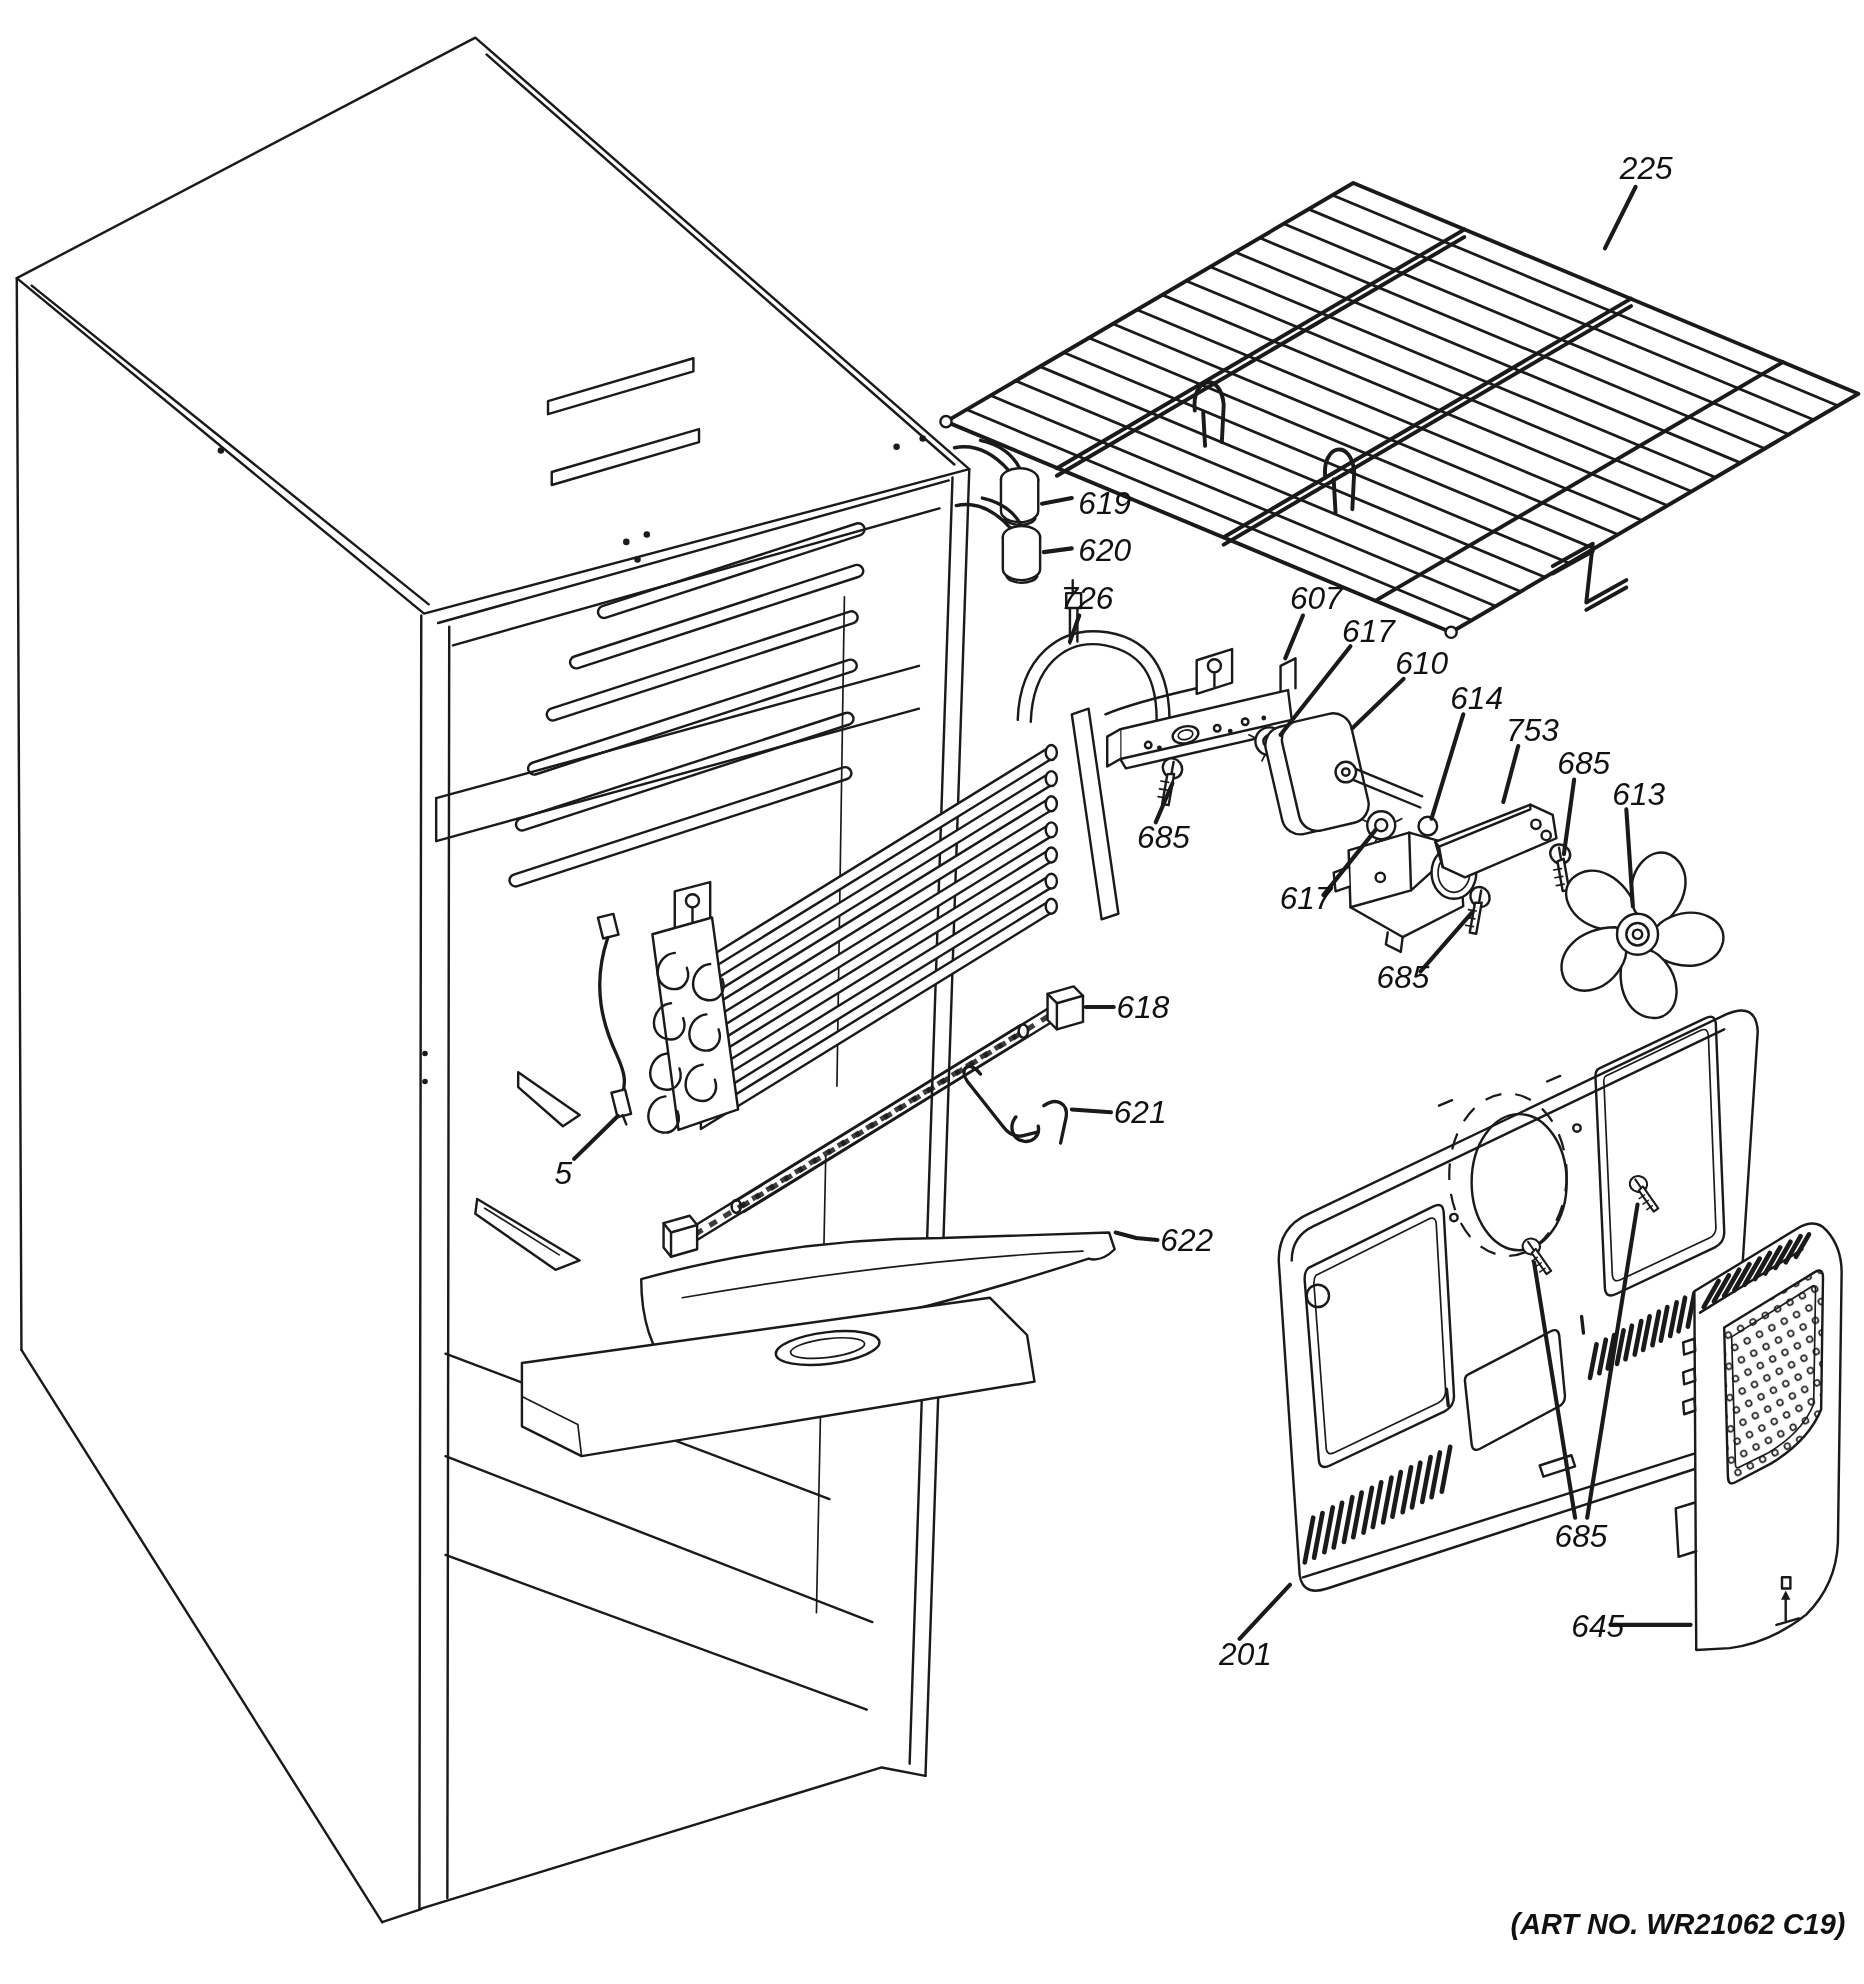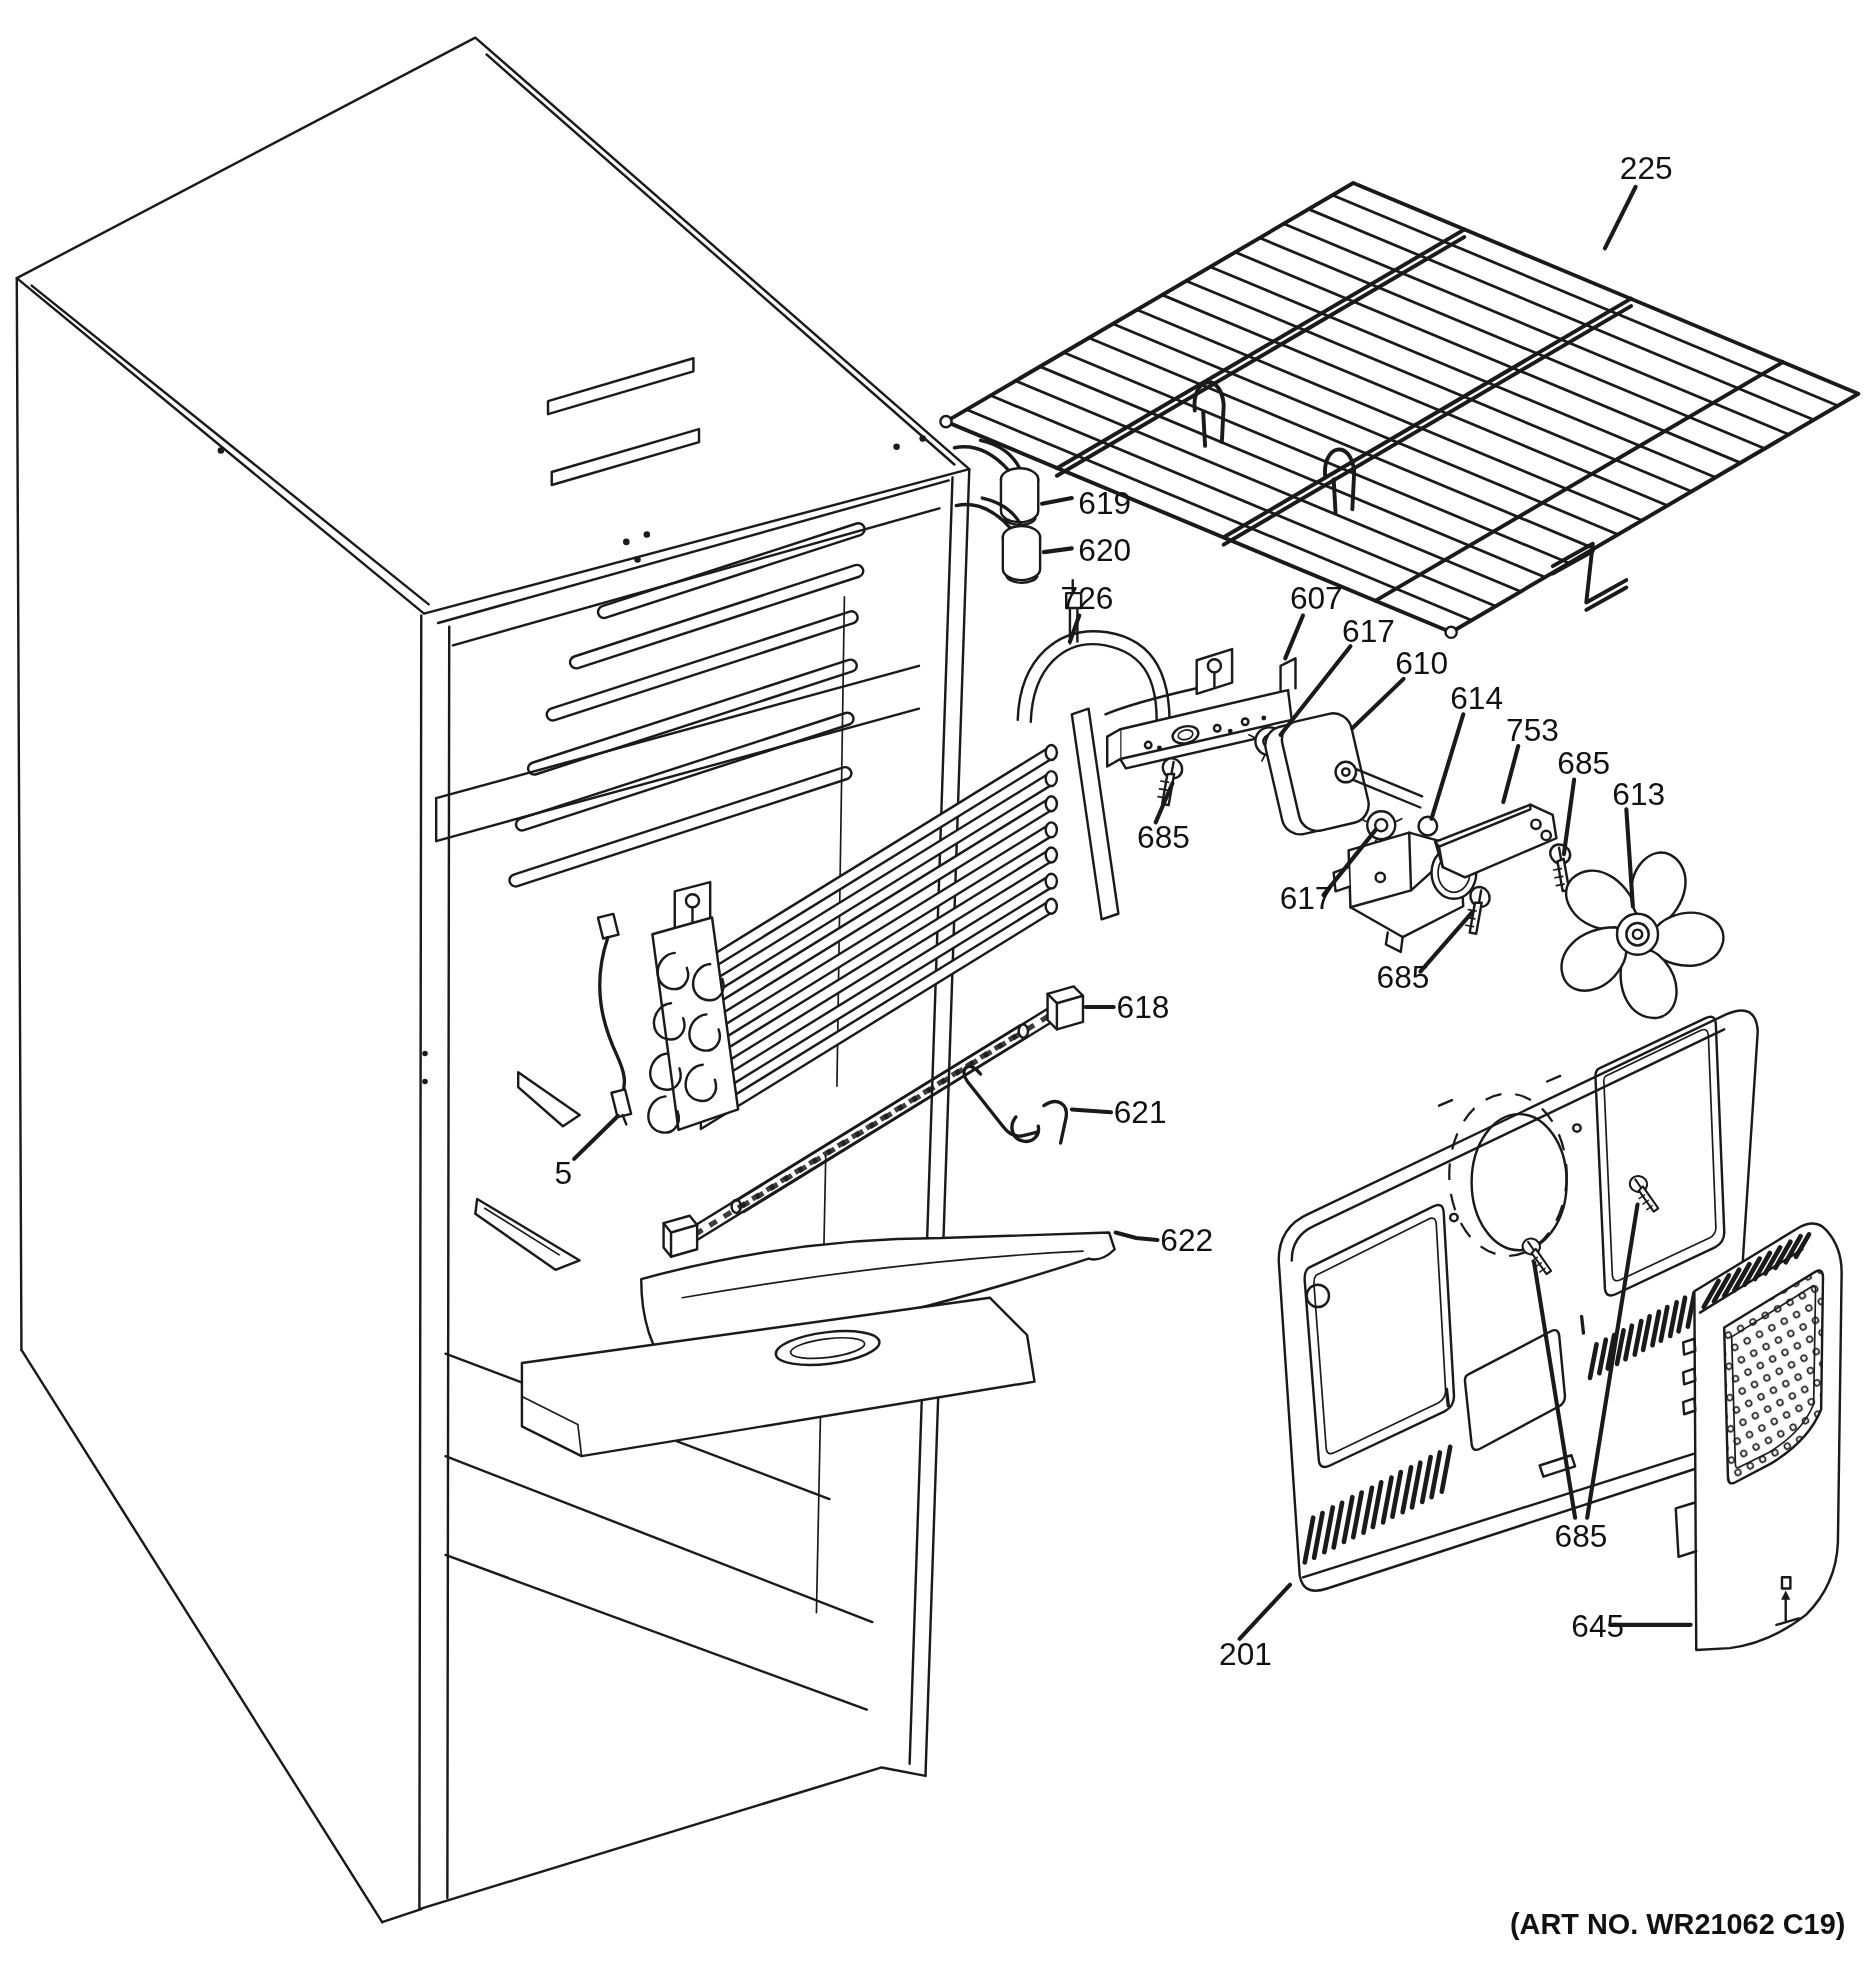--- a/index.html
+++ b/index.html
@@ -1,17 +1,17 @@
 <!DOCTYPE html>
 <html style="font-size:15px"><head>
 <meta charset="utf-8">
 <style>
   html,body{margin:0;padding:0;background:#ffffff;}
   .stage{position:relative;width:1864px;height:1956px;background:#ffffff;overflow:hidden;
-         font-family:"Liberation Sans",sans-serif;}
+         font-family:"Liberation Sans",sans-serif;font-style:italic;}
   svg{position:absolute;left:0;top:0;}
   .ln{fill:none;stroke:#1a1a1a;stroke-width:2.6;stroke-linecap:round;stroke-linejoin:round;}
   .ln2{fill:none;stroke:#1a1a1a;stroke-width:3.6;stroke-linecap:round;stroke-linejoin:round;}
   .thin{fill:none;stroke:#1a1a1a;stroke-width:1.8;stroke-linecap:round;}
   .wfill{fill:#ffffff;}
   .leader{fill:none;stroke:#1a1a1a;stroke-width:4.4;stroke-linecap:round;}
   .wire{fill:none;stroke:#1a1a1a;stroke-width:3;stroke-linecap:round;}
   .rail{fill:none;stroke:#1a1a1a;stroke-width:4.2;stroke-linecap:round;stroke-linejoin:round;}
   .tick{fill:none;stroke:#1a1a1a;stroke-width:5;stroke-linecap:round;}
   .dash{fill:none;stroke:#1a1a1a;stroke-width:2.4;stroke-dasharray:18 15;}

